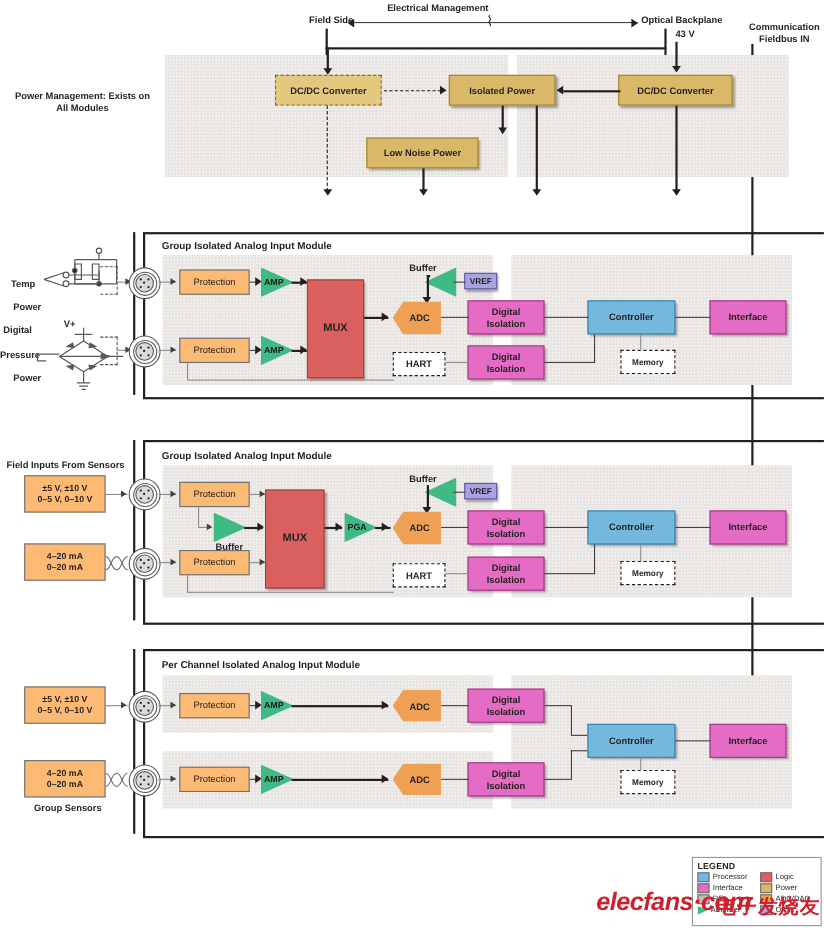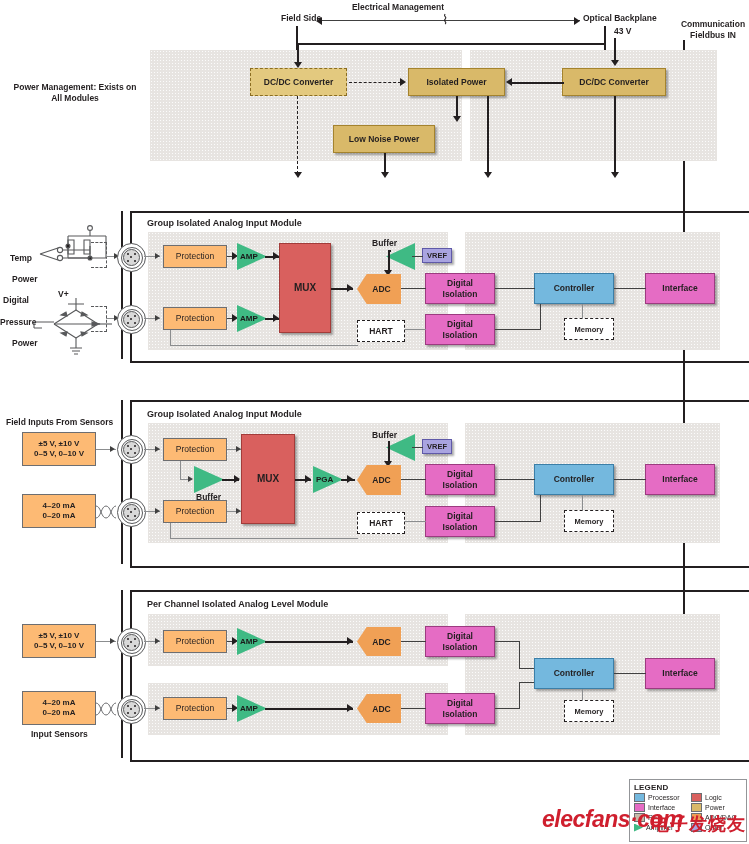--- a/index.html
+++ b/index.html
@@ -10,21 +10,21 @@
   .lbl{position:absolute;font-size:8.5px;font-weight:bold;color:#231f20;
        line-height:1.25;white-space:pre-line;}
   .lbl.c{text-align:center;}
   
   .box{position:absolute;box-sizing:border-box;display:flex;align-items:center;
        justify-content:center;text-align:center;font-size:8.5px;font-weight:bold;
        line-height:1.2;}
   .shadow{box-shadow:2px 2px 2px rgba(0,0,0,.33);}
   .magenta{background:#e56cc4;border:1px solid #9c3b80;color:#231f20;}
   .blue{background:#74b8de;border:1px solid #3b7fa8;color:#231f20;}
-  .red{background:#d9605e;border:1px solid #a33c3a;color:#231f20;}
+  .red{background:#d9605e;border:1px solid #a33c3a;color:#231f20;margin-top:11px;}
   .gold{background:#d9b969;border:1px solid #a4832e;color:#231f20;}
   .white{background:#fdba74;border:1px solid #6d6e71;color:#231f20;font-weight:normal;}
   .dashed{background:#ffffff;border:1.4px dashed #231f20;color:#231f20;}
   .golddash{background:#e3c97f;border:1.4px dashed #8a6d22;color:#231f20;}
   .vref{background:#a9a4e0;border:1px solid #5f59a8;color:#231f20;font-size:7.5px;}
   
   .panel{position:absolute;background:#e7e4e1;}
   .panel:after{content:"";position:absolute;inset:0;
       background-image:radial-gradient(#ffffff 0.5px,transparent 0.6px);
       background-size:3px 3px;opacity:.85;}
@@ -382,31 +382,31 @@
 <div class="h" style="left:495px;top:521px;width:46px;"></div>
 <div class="v" style="left:540px;top:495px;height:27px;"></div>
 
 <div class="box dashed" style="left:564px;top:510px;width:50px;height:22px;font-size:7.5px;">Memory</div>
 <div class="v thin" style="left:582px;top:495px;height:15px;"></div>
 
 <div class="box magenta shadow" style="left:645px;top:464px;width:70px;height:31px;">Interface</div>
 <div class="h" style="left:614px;top:479px;width:32px;"></div>
 
 <div class="modframe" style="left:130px;top:590px;width:619px;height:168px;"></div>
-<div class="lbl" style="left:147px;top:599px;font-size:9px;">Per Channel Isolated Analog Level Module</div>
+<div class="lbl" style="left:147px;top:599px;font-size:9px;">Per Channel Isolated Analog Input Module</div>
 <div class="panel" style="left:148px;top:614px;width:300px;height:52px;"></div>
 <div class="panel" style="left:148px;top:683px;width:300px;height:52px;"></div>
 <div class="panel" style="left:465px;top:614px;width:255px;height:121px;"></div>
 <div class="v rail" style="left:121px;top:590px;height:168px;"></div>
 
 <div class="box white" style="left:22px;top:624px;width:74px;height:34px;white-space:pre-line;font-size:8px;font-weight:bold;">±5 V, ±10 V
 0–5 V, 0–10 V</div>
 <div class="box white" style="left:22px;top:691px;width:74px;height:34px;white-space:pre-line;font-size:8px;font-weight:bold;">4–20 mA
 0–20 mA</div>
-<div class="lbl" style="left:31px;top:729px;">Input Sensors</div>
+<div class="lbl" style="left:31px;top:729px;">Group Sensors</div>
 
 <div class="h thin" style="left:96px;top:641px;width:20px;"></div>
 <div class="ar ar-rs" style="left:110px;top:638px;"></div>
 
 <svg class="abs" style="left:96px;top:700px;" width="22" height="18" viewBox="0 0 22 18">
   <g stroke="#6d6e71" stroke-width="1" fill="none">
     <path d="M0 3 C5 3,5 15,10 15 C15 15,15 3,20 3"></path>
     <path d="M0 15 C5 15,5 3,10 3 C15 3,15 15,20 15"></path>
   </g>
 </svg>

